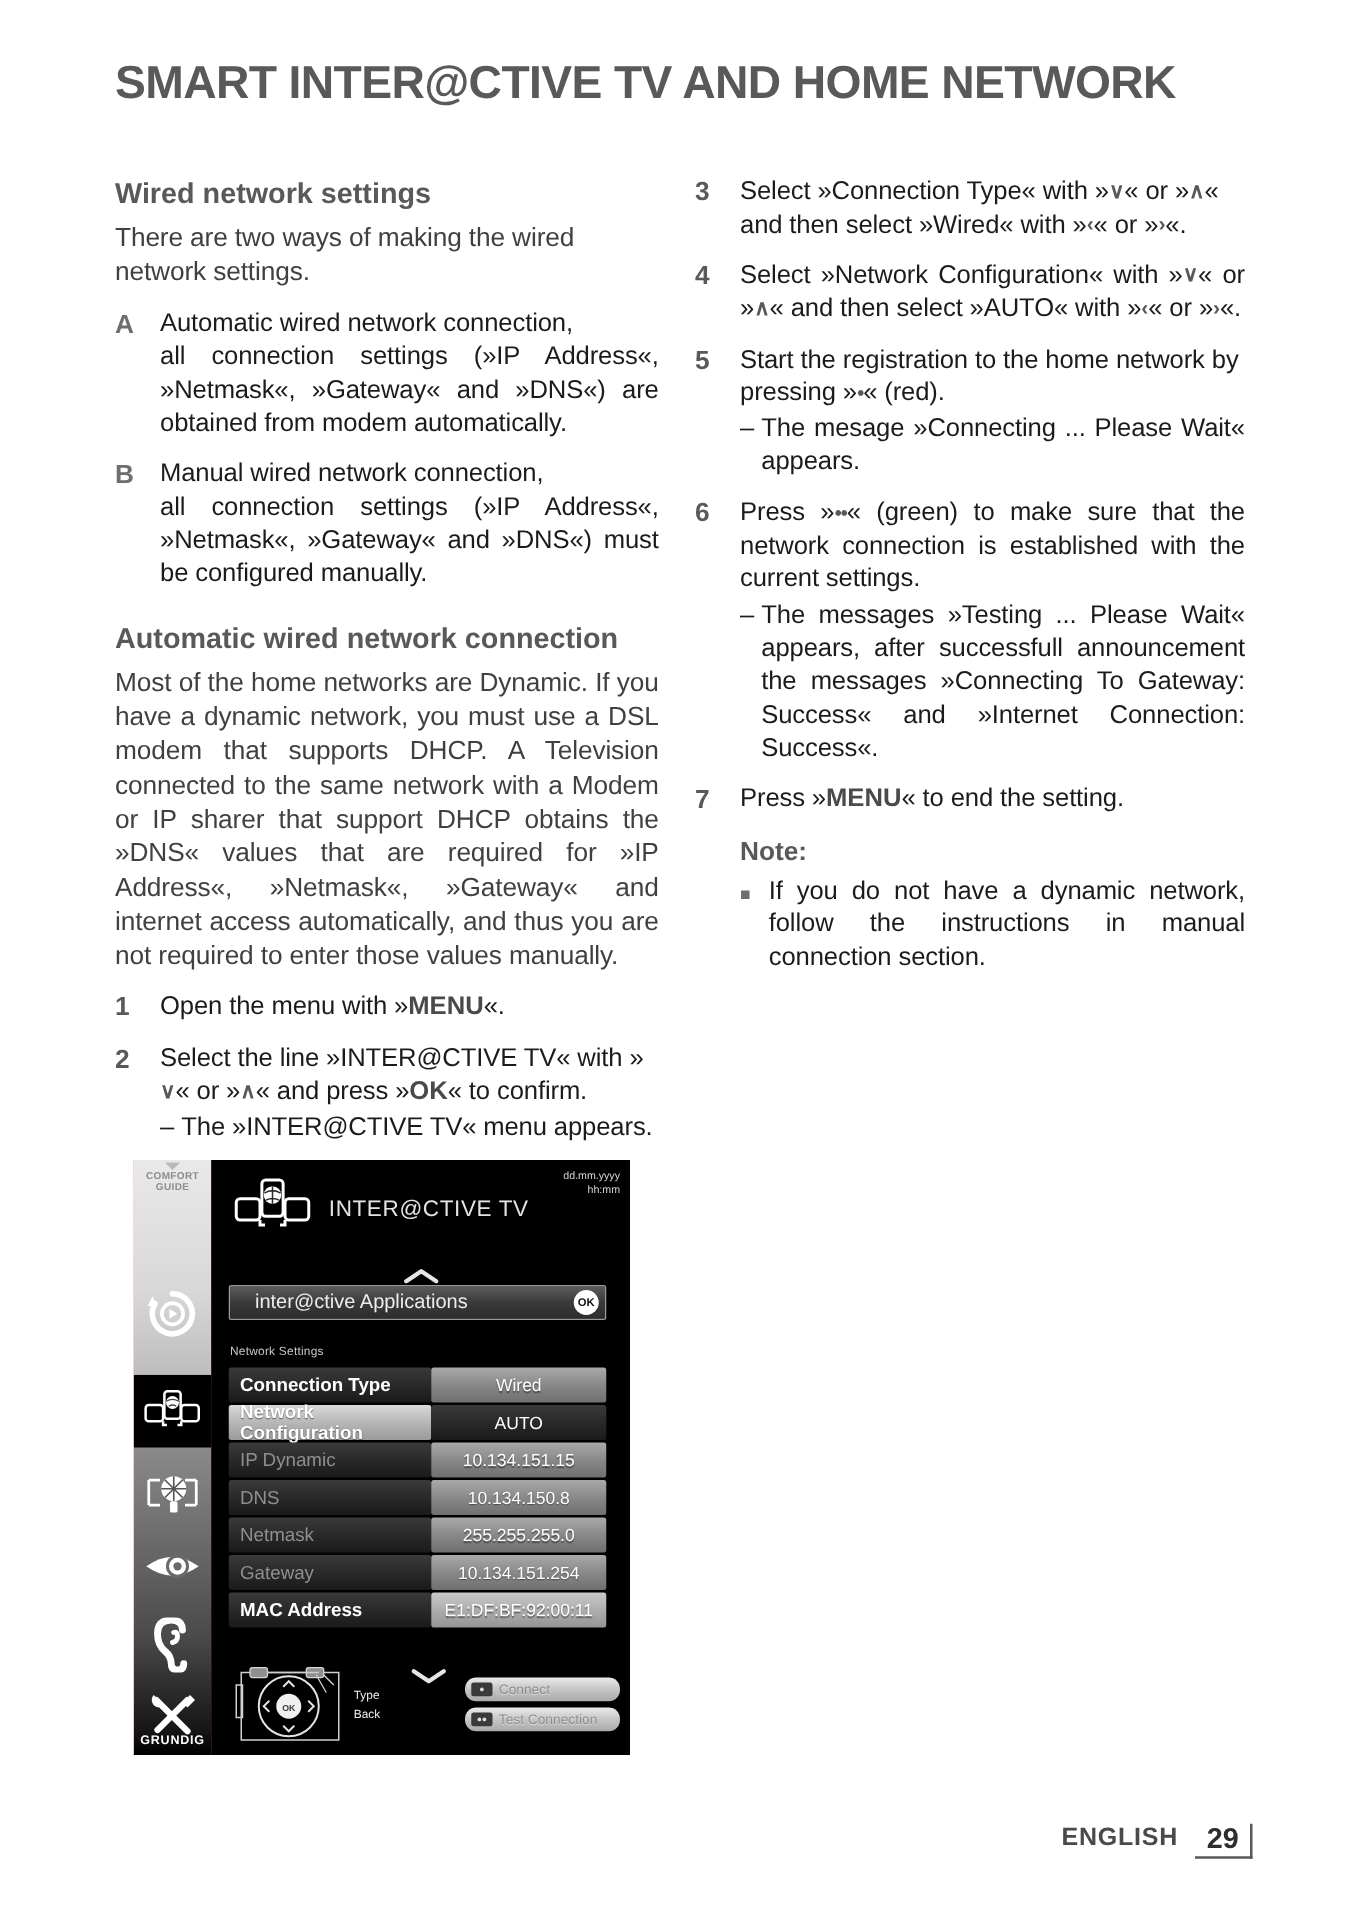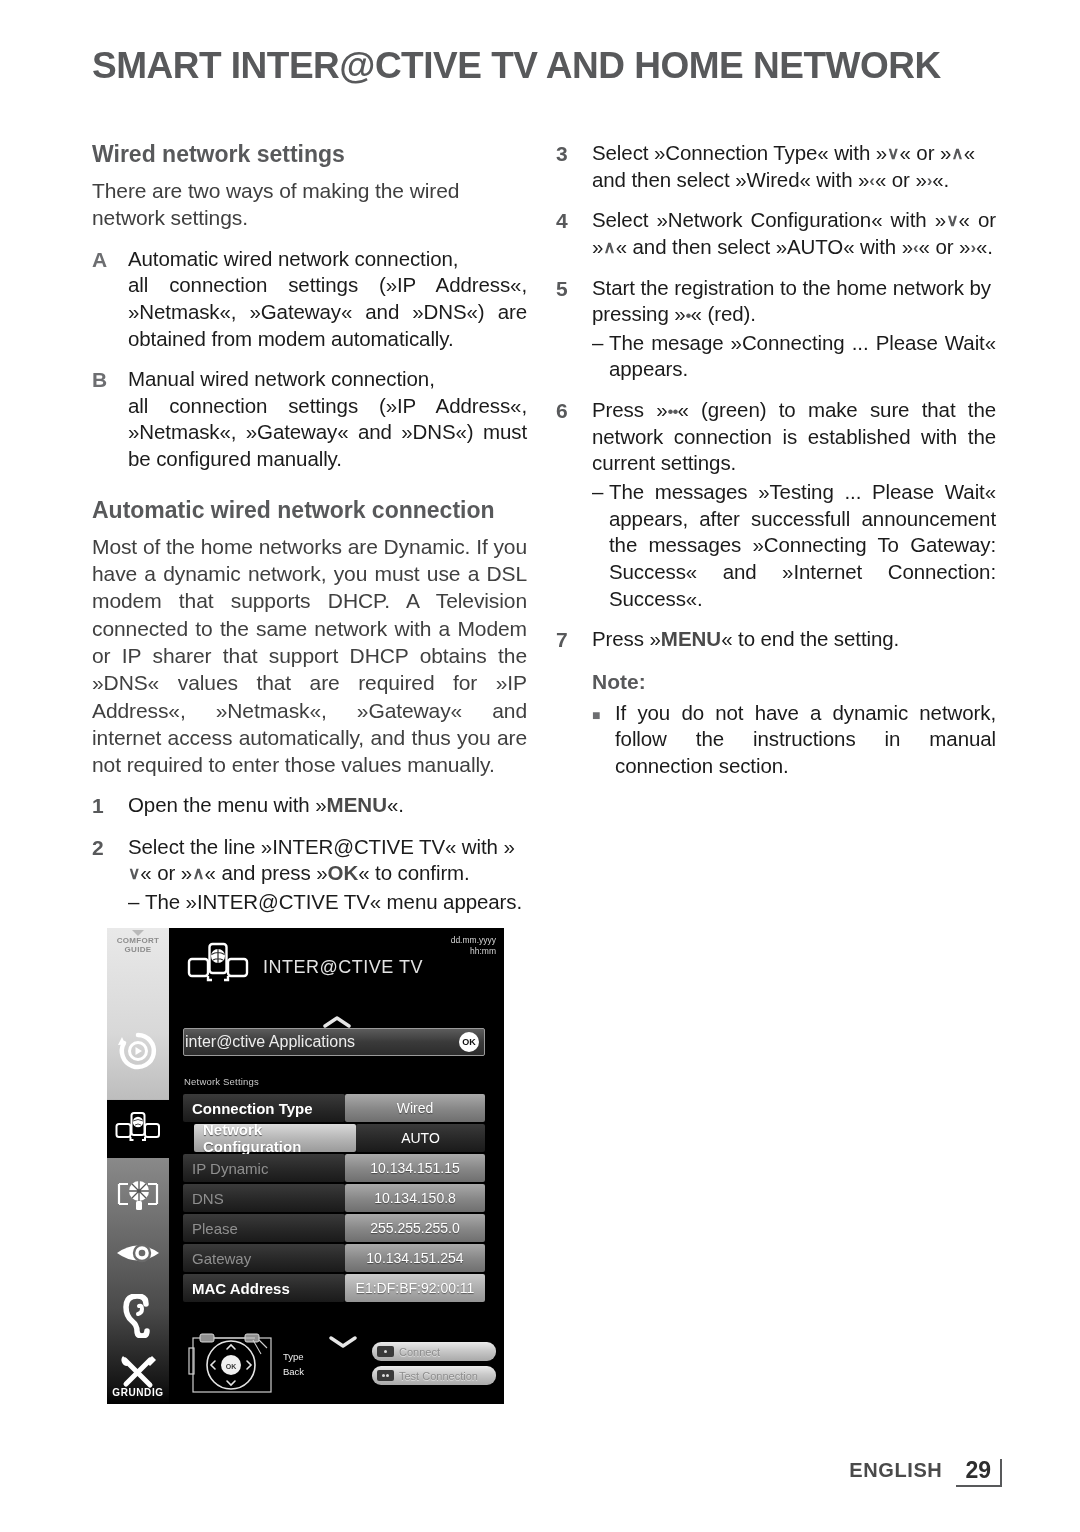--- a/index.html
+++ b/index.html
@@ -271,21 +271,21 @@
     background: linear-gradient(180deg, #5c5c5c 0%, #3a3a3a 50%, #2c2c2c 100%);
     border: 1px solid #9a9a9a;
     border-radius: 2px;
     display: flex;
     align-items: center;
     box-sizing: border-box;
   }
   .applrow .txt {
     font-size: 16px;
     color: #ededed;
-    margin-left: 1px;
+    margin-left: 20px;
     letter-spacing: 0px;
   }
   .applrow .okbadge {
     position: absolute;
     right: 5px; top: 50%;
     transform: translateY(-50%);
     width: 20px; height: 20px;
     border-radius: 50%;
     background: #fff;
     color: #111;
@@ -337,21 +337,20 @@
   .nm-dark {
     background: linear-gradient(180deg, #3a3a3a 0%, #262626 60%, #1a1a1a 100%);
     color: #ffffff;
     font-weight: bold;
   }
   .nm-hl {
     background: linear-gradient(180deg, #d9d9d9 0%, #b4b4b4 55%, #9a9a9a 100%);
     color: #ffffff;
     font-weight: bold;
     text-shadow: 0 1px 1px rgba(0,0,0,0.55);
-    margin-left: 11px;
   }
   .nm-dim {
     background: linear-gradient(180deg, #3a3a3a 0%, #262626 60%, #1a1a1a 100%);
     color: #8f8f8f;
   }
   .vl-light {
     background: linear-gradient(180deg, #a9a9a9 0%, #868686 55%, #6f6f6f 100%);
     color: #ffffff;
     text-shadow: 0 1px 1px rgba(0,0,0,0.45);
   }
@@ -635,21 +634,21 @@
           <div class="name nm-dim">IP Dynamic</div>
           <div class="val vl-light">10.134.151.15</div>
         </div>
 
         <div class="setrow">
           <div class="name nm-dim">DNS</div>
           <div class="val vl-light">10.134.150.8</div>
         </div>
 
         <div class="setrow">
-          <div class="name nm-dim">Please</div>
+          <div class="name nm-dim">Netmask</div>
           <div class="val vl-light">255.255.255.0</div>
         </div>
 
         <div class="setrow">
           <div class="name nm-dim">Gateway</div>
           <div class="val vl-light">10.134.151.254</div>
         </div>
 
         <div class="setrow">
           <div class="name nm-dark">MAC Address</div>

